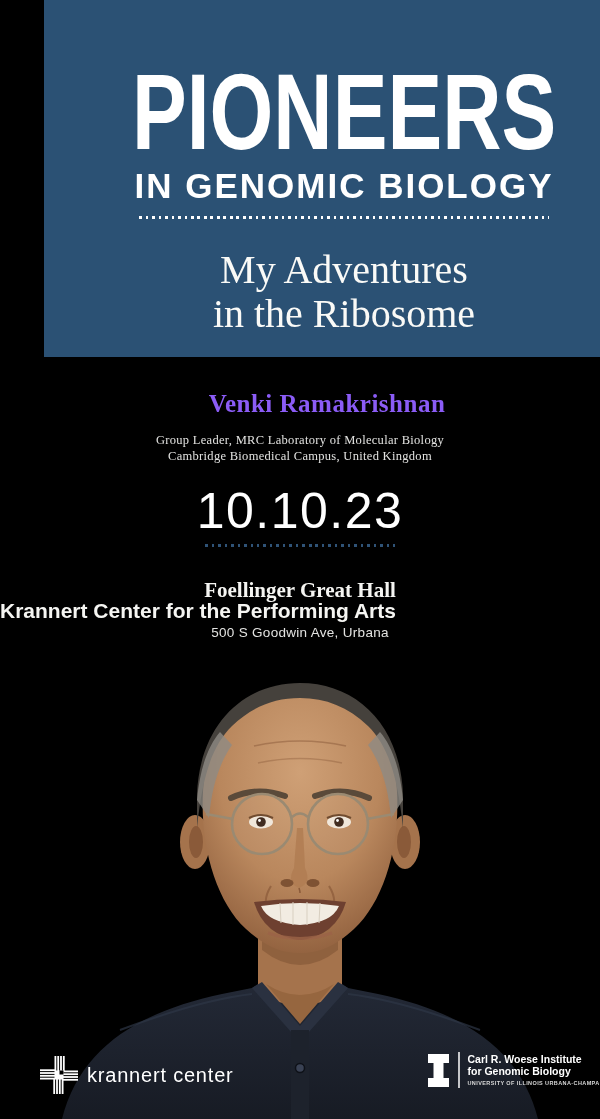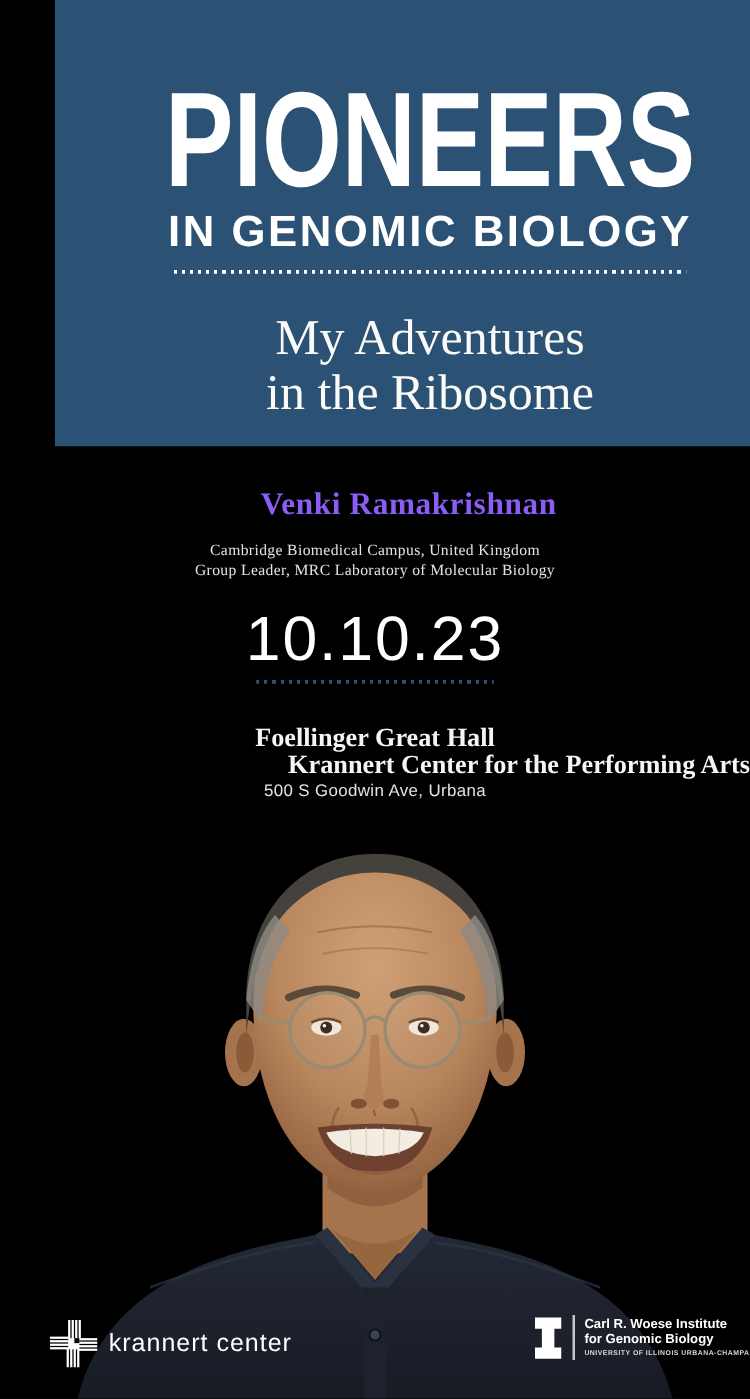--- a/index.html
+++ b/index.html
@@ -118,23 +118,23 @@
     top: 578px; left: 0; width: 100%;
     text-align: center;
     color: #F5F5F2;
     font-family: "Liberation Serif", serif;
     font-size: 21px;
     font-weight: 600;
   }
   .venue-line2 {
     position: absolute;
     top: 599px; left: 0; width: 100%;
-    text-align: right;
+    text-align: left;
     color: #F5F5F2;
-    font-family: Liberation Serif, serif;
+    font-family: Liberation Sans, sans-serif;
     font-size: 21px;
     font-weight: 600;
   }
   .event-address {
     position: absolute;
     top: 625px; left: 0; width: 100%;
     text-align: center;
     color: #E3E3E1;
     font-family: Liberation Sans, sans-serif;
     font-size: 13.5px;
@@ -202,22 +202,22 @@
     <div class="series-subtitle">IN GENOMIC BIOLOGY</div>
     <div class="header-dotted"></div>
     <div class="talk-title">
       <div>My Adventures</div>
       <div>in the Ribosome</div>
     </div>
   </div>
 
   <div class="speaker-name">Venki Ramakrishnan</div>
   <div class="speaker-affiliation">
+    <div>Group Leader, MRC Laboratory of Molecular Biology</div>
     <div>Cambridge Biomedical Campus, United Kingdom</div>
-    <div>Group Leader, MRC Laboratory of Molecular Biology</div>
   </div>
 
   <div class="event-date">10.10.23</div>
   <div class="date-dotted"></div>
   <div class="venue-line1">Foellinger Great Hall</div>
   <div class="venue-line2">Krannert Center for the Performing Arts</div>
   <div class="event-address">500 S Goodwin Ave, Urbana</div>
 
   <svg class="portrait" viewBox="0 0 600 469" aria-hidden="true">
     <defs>

